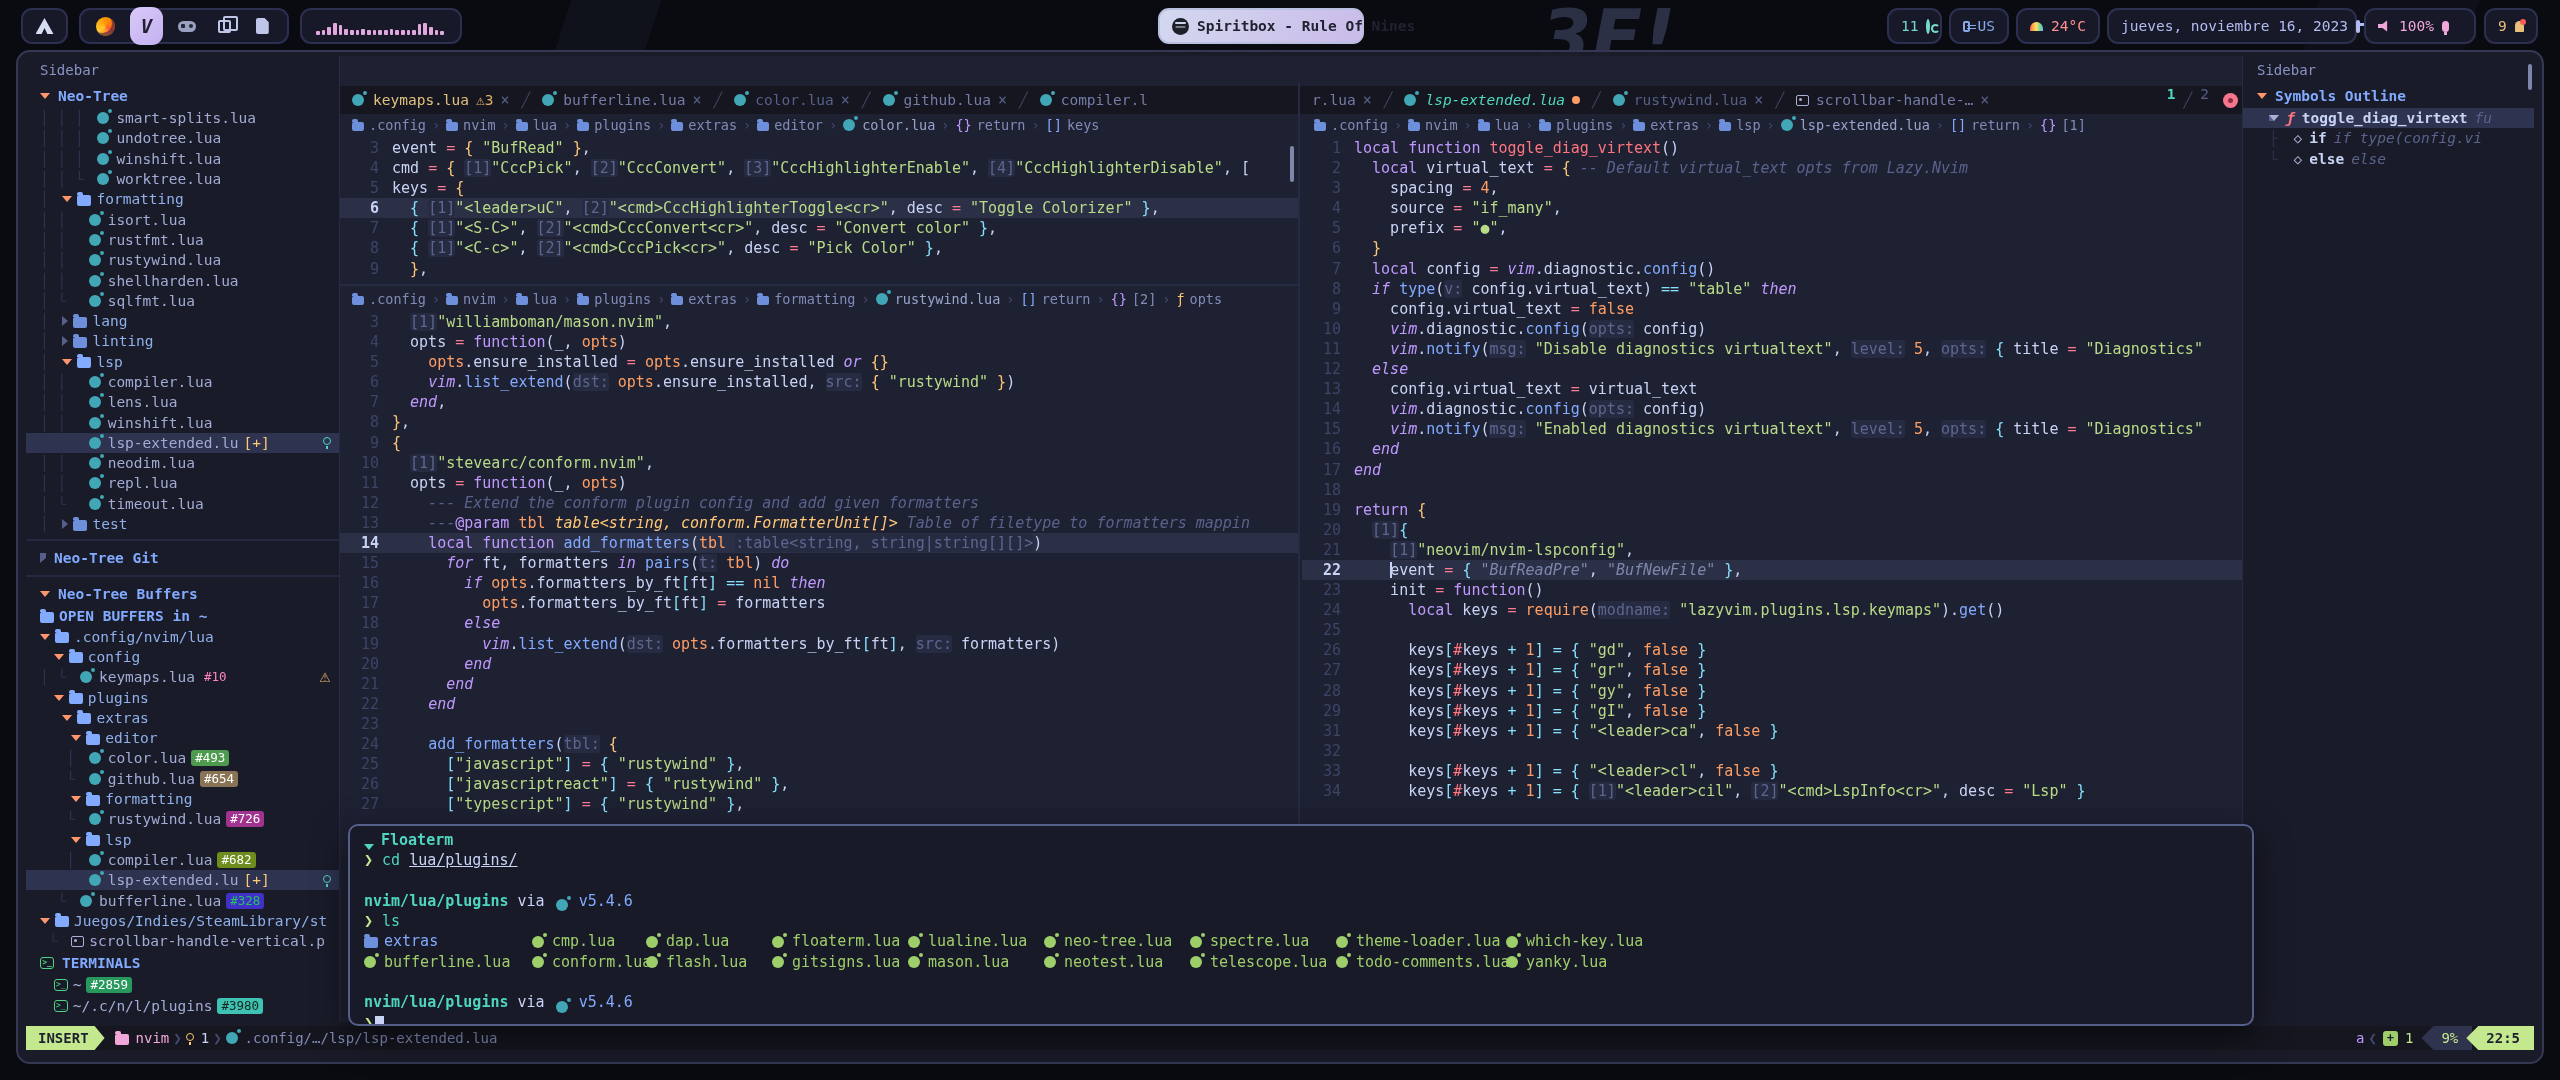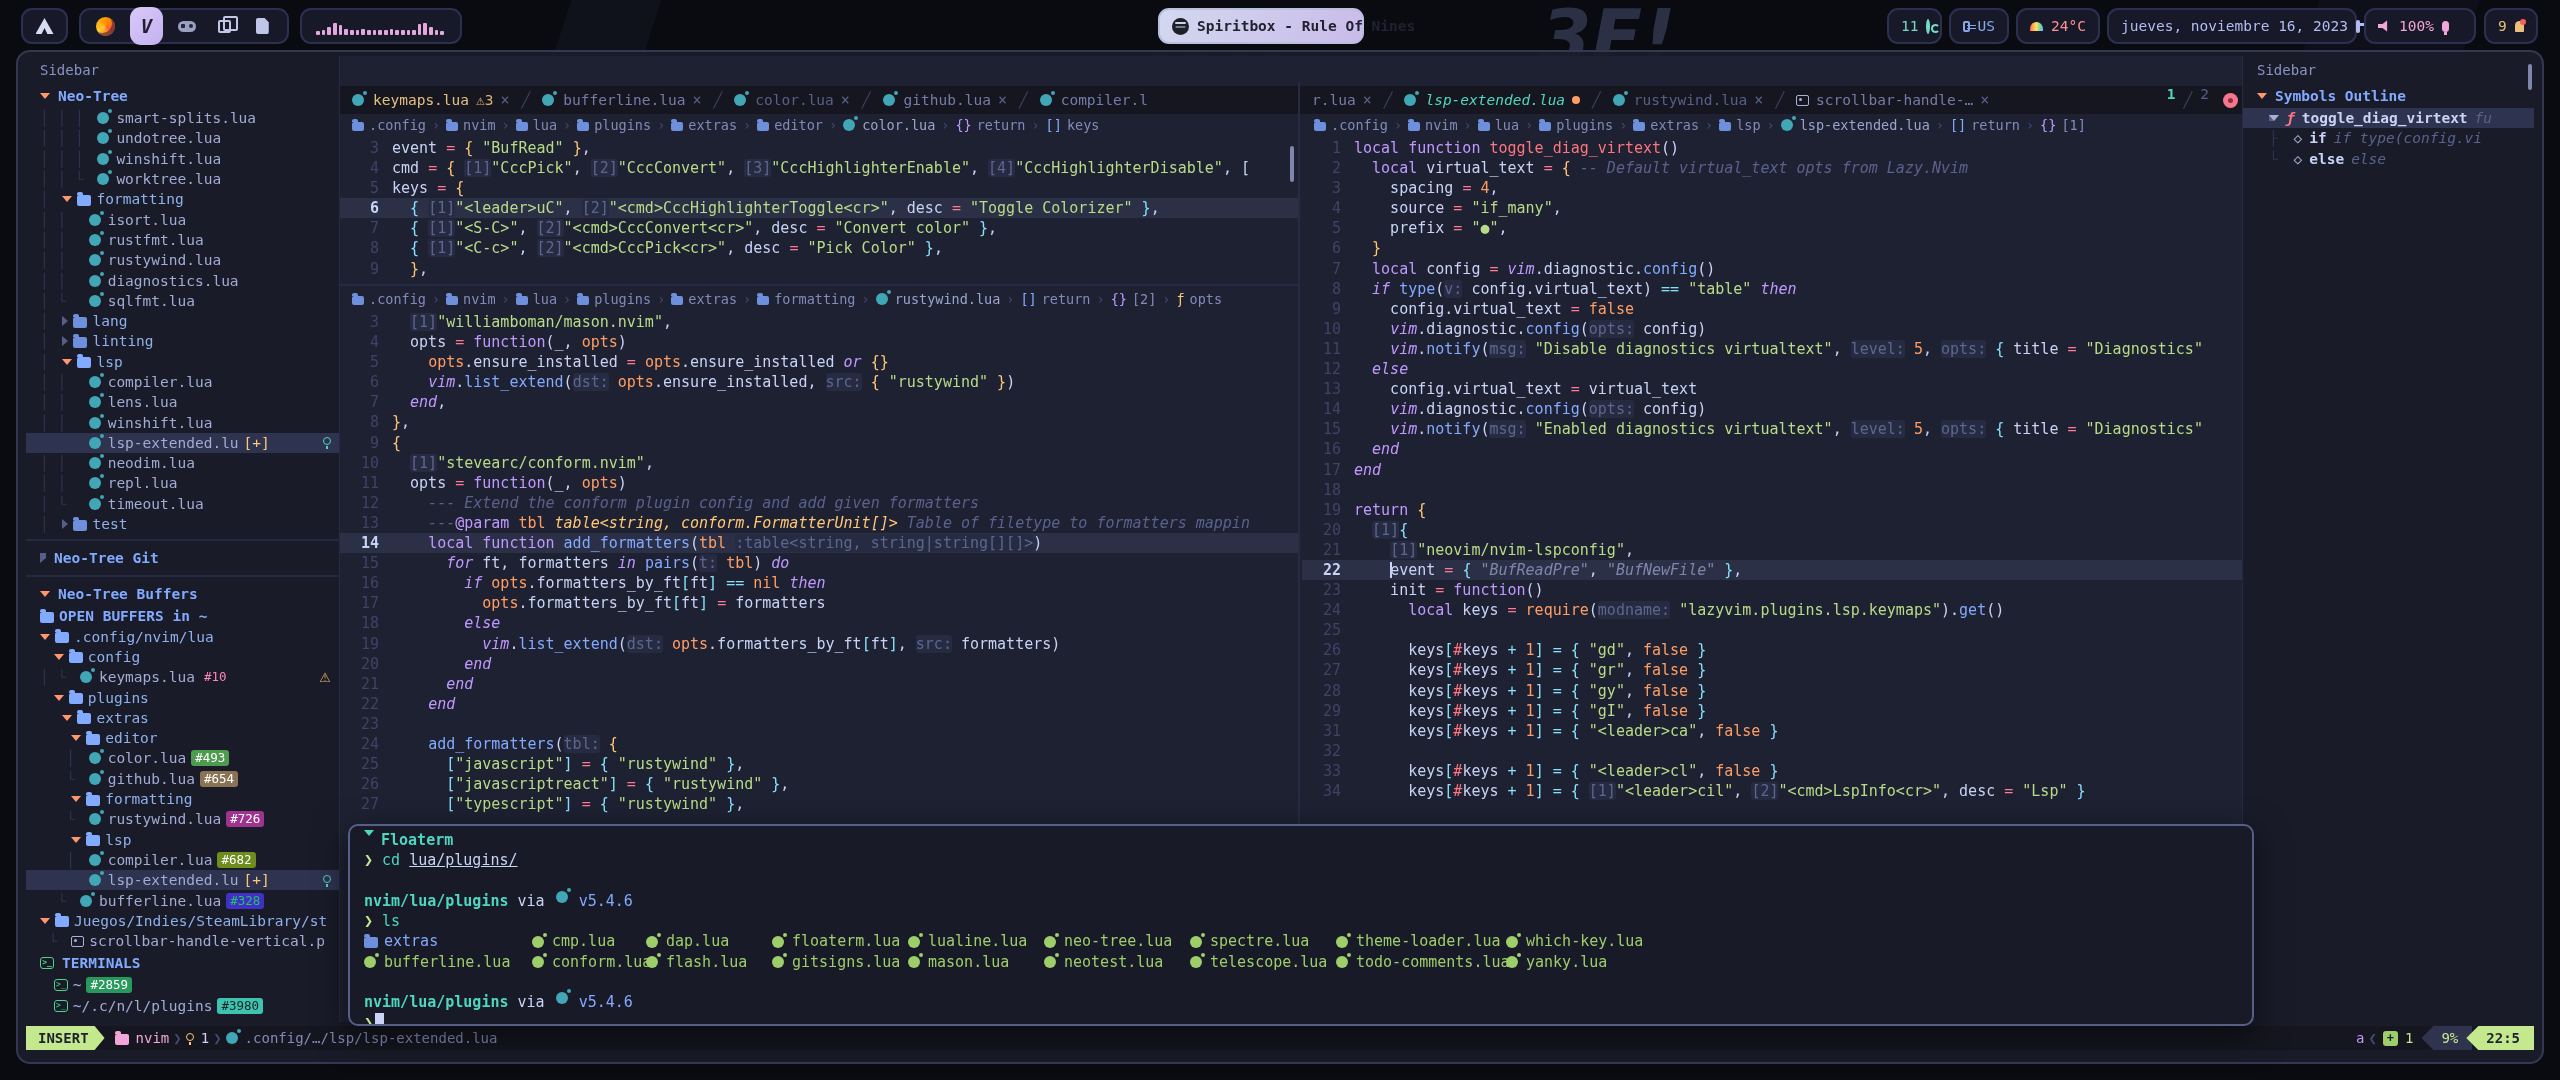--- a/index.html
+++ b/index.html
@@ -108,21 +108,21 @@
   .s-f{color:#c8d3f5}.s-K{color:#c099ff}.s-k{color:#c099ff;font-style:italic}.s-b{color:#82aaff}
   .s-s{color:#b8db87}.s-S{color:#7e87ab;font-style:italic}.s-n{color:#ff9e64}
   .s-c{color:#5a628c;font-style:italic}.s-o{color:#ff7a93}.s-y{color:#ffc777}.s-B{color:#86e1fc}
   .s-h{color:#5d668f;background:#272b41;border-radius:3px}.s-t{color:#ffc777;font-style:italic}.s-R{color:#ff757f}
   .hsplit{position:absolute;left:0;right:0;height:2px;background:#262a42}
   .scrollmark{position:absolute;width:4px;border-radius:2px}
   
   #floaterm{position:absolute;left:330px;width:1906px;top:772px;height:202px;background:#181a28;
     border:2px solid #565f89;border-radius:10px;box-shadow:0 10px 34px rgba(0,0,0,.55);z-index:20;
     font-size:15px;padding:4px 0 0 14px;overflow:hidden}
-  .tline{height:20.3px;line-height:20.3px;display:flex;align-items:flex-start;white-space:pre}
+  .tline{height:20.3px;line-height:20.3px;display:flex;align-items:flex-end;white-space:pre}
   .ft-title{color:#4fd6be;font-weight:bold;gap:7px}
   .ft-prompt{color:#c3e88d}.ft-cmd{color:#4fd6be}.ft-arg{color:#c8d3f5;text-decoration:underline}
   .ft-path{color:#4fd6be;font-weight:bold}.ft-ver{color:#82aaff}.ft-fg{color:#c8d3f5}
   .fcell{display:inline-flex;align-items:center;gap:6px;color:#9ece6a}
   .fcell.blue{color:#82aaff}
   .blockcursor{display:inline-block;width:9px;height:17px;background:#c8d3f5;margin-left:2px}
   
   .sym-row{height:20.3px;display:flex;align-items:center;gap:7px;padding-left:26px;white-space:nowrap;color:#c8d3f5}
   .sym-row.sel{background:#2e3350}
   .sym-kind{color:#5a628c;font-style:italic}
@@ -279,21 +279,21 @@
         <span>rustfmt.lua</span>
       </div>
       <div class="tree-row">
         <span class="pfx">│ │  </span>
         <span class="ic-lua"></span>
         <span>rustywind.lua</span>
       </div>
       <div class="tree-row">
         <span class="pfx">│ │  </span>
         <span class="ic-lua"></span>
-        <span>diagnostics.lua</span>
+        <span>shellharden.lua</span>
       </div>
       <div class="tree-row">
         <span class="pfx">│ └  </span>
         <span class="ic-lua"></span>
         <span>sqlfmt.lua</span>
       </div>
       <div class="tree-row">
         <span class="pfx">│ </span>
         <span class="chev right"></span>
         <span class="ic-folder"></span>

